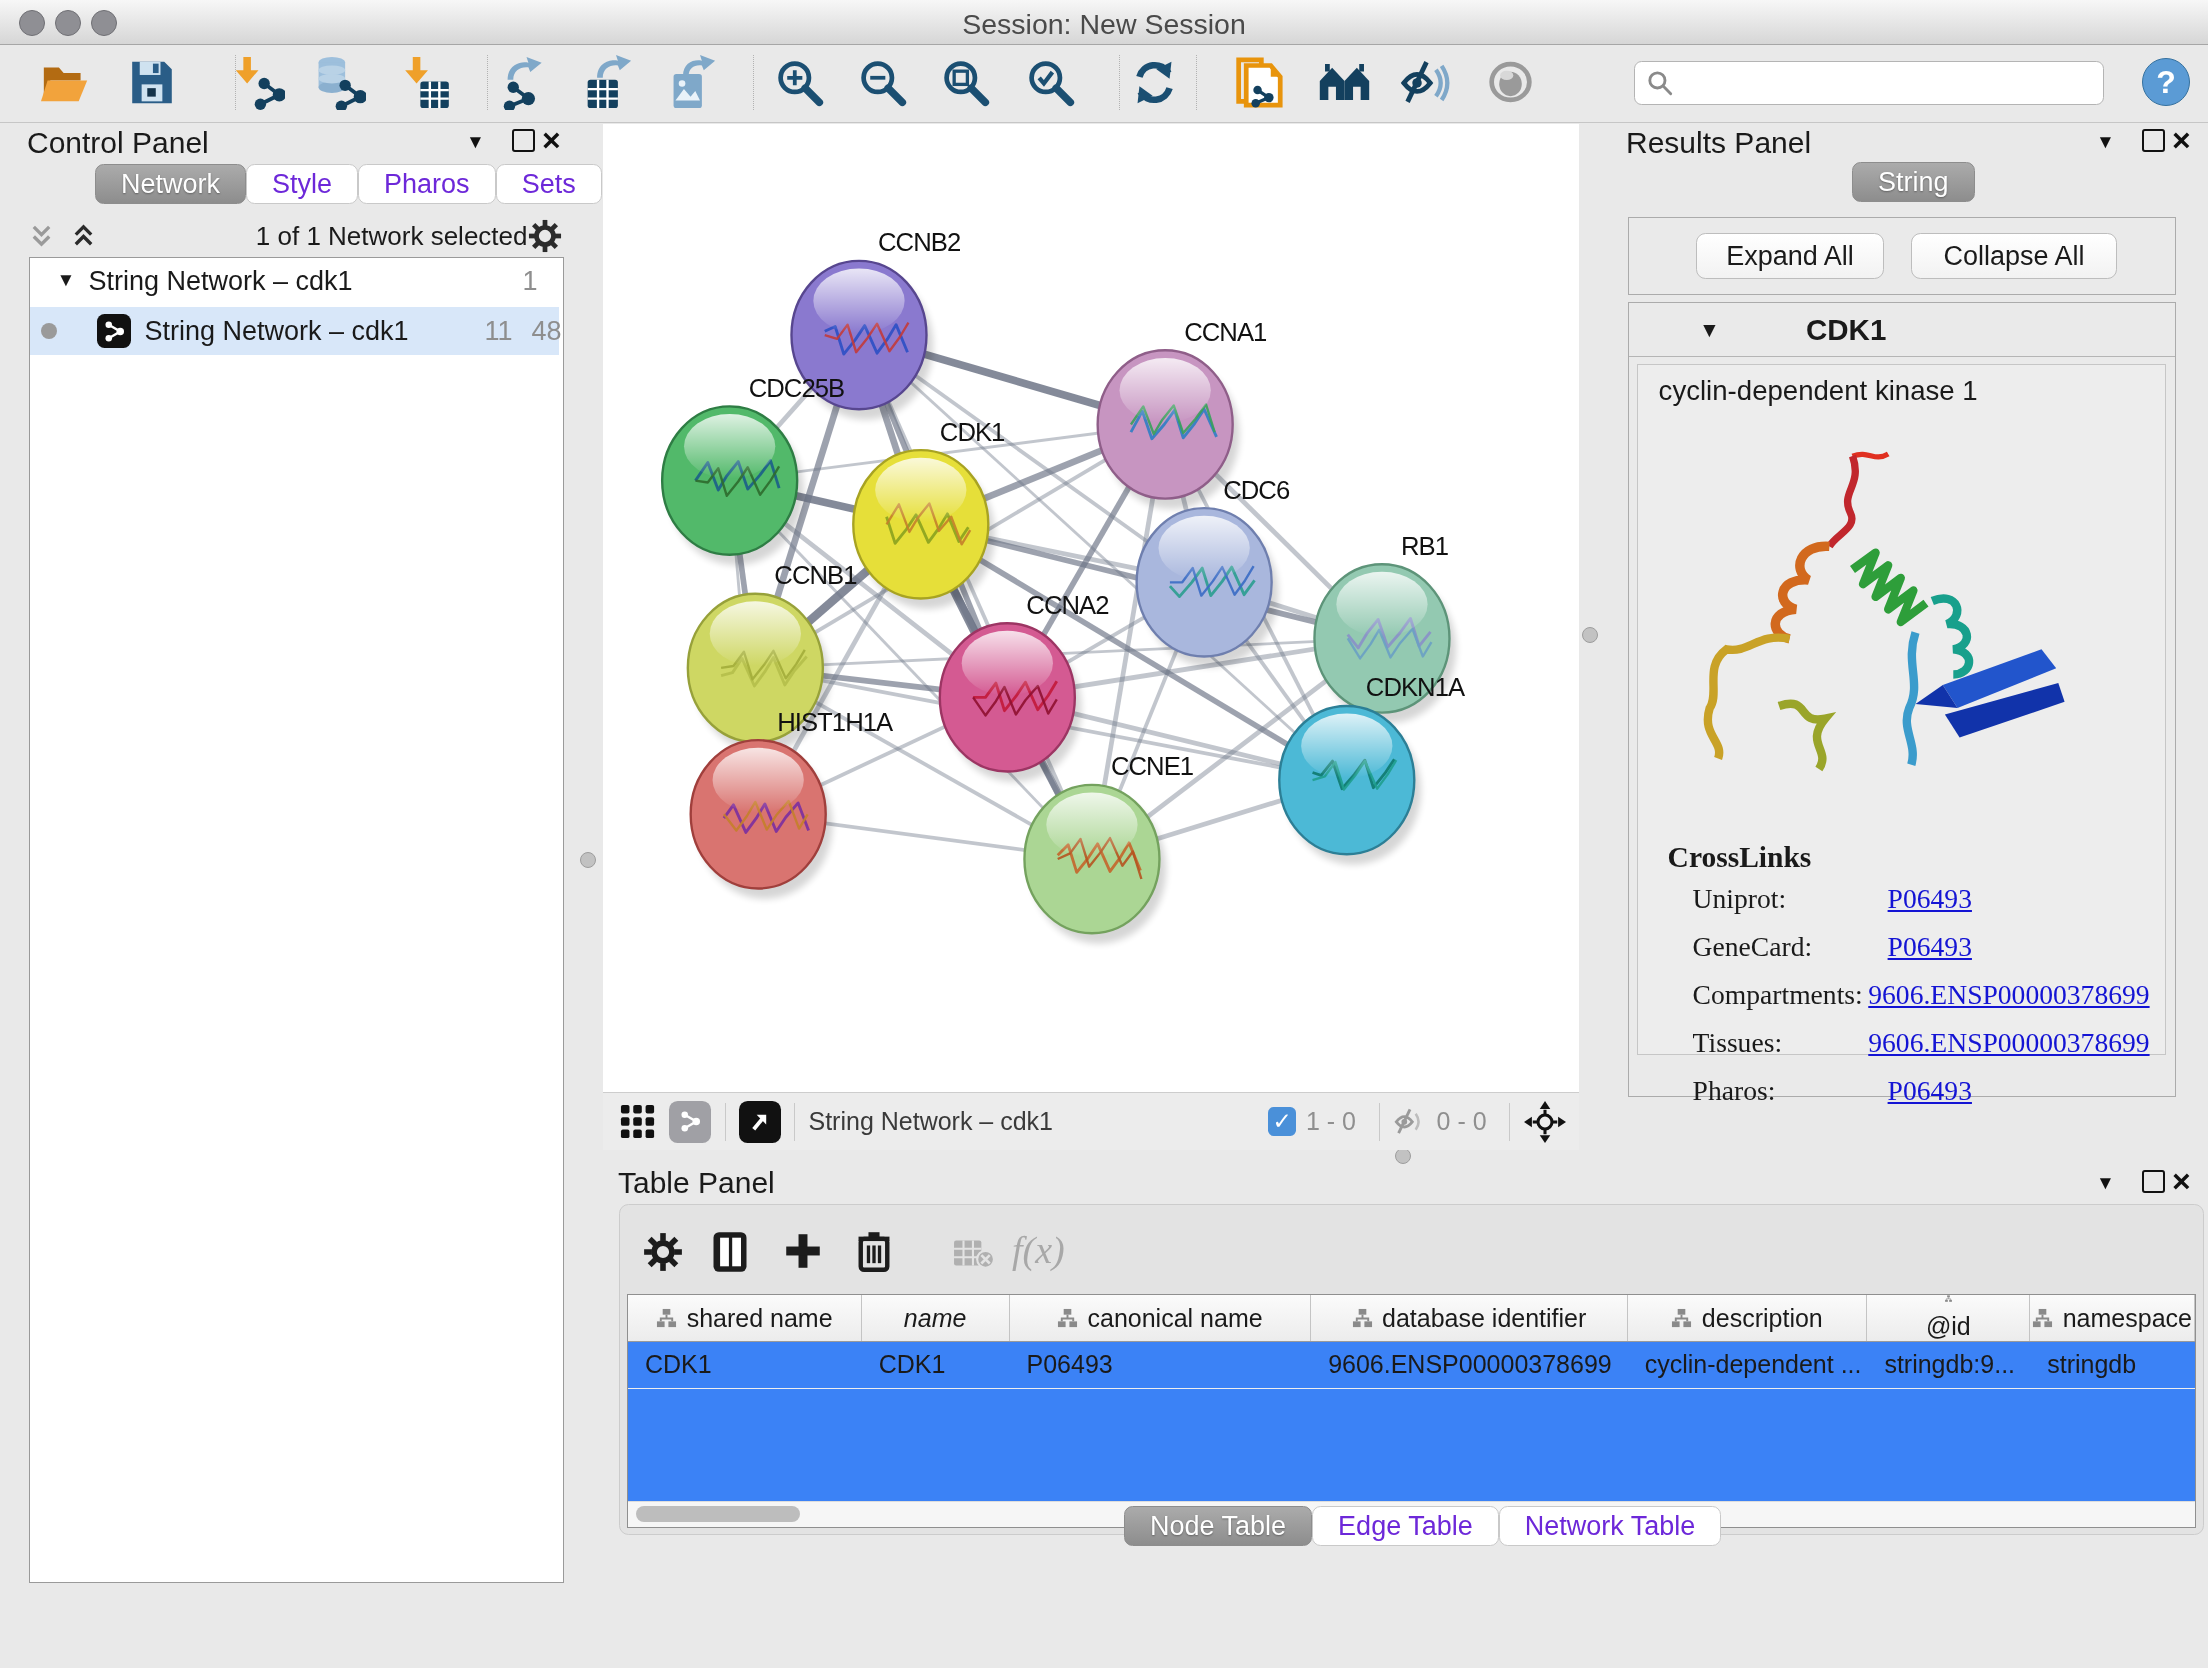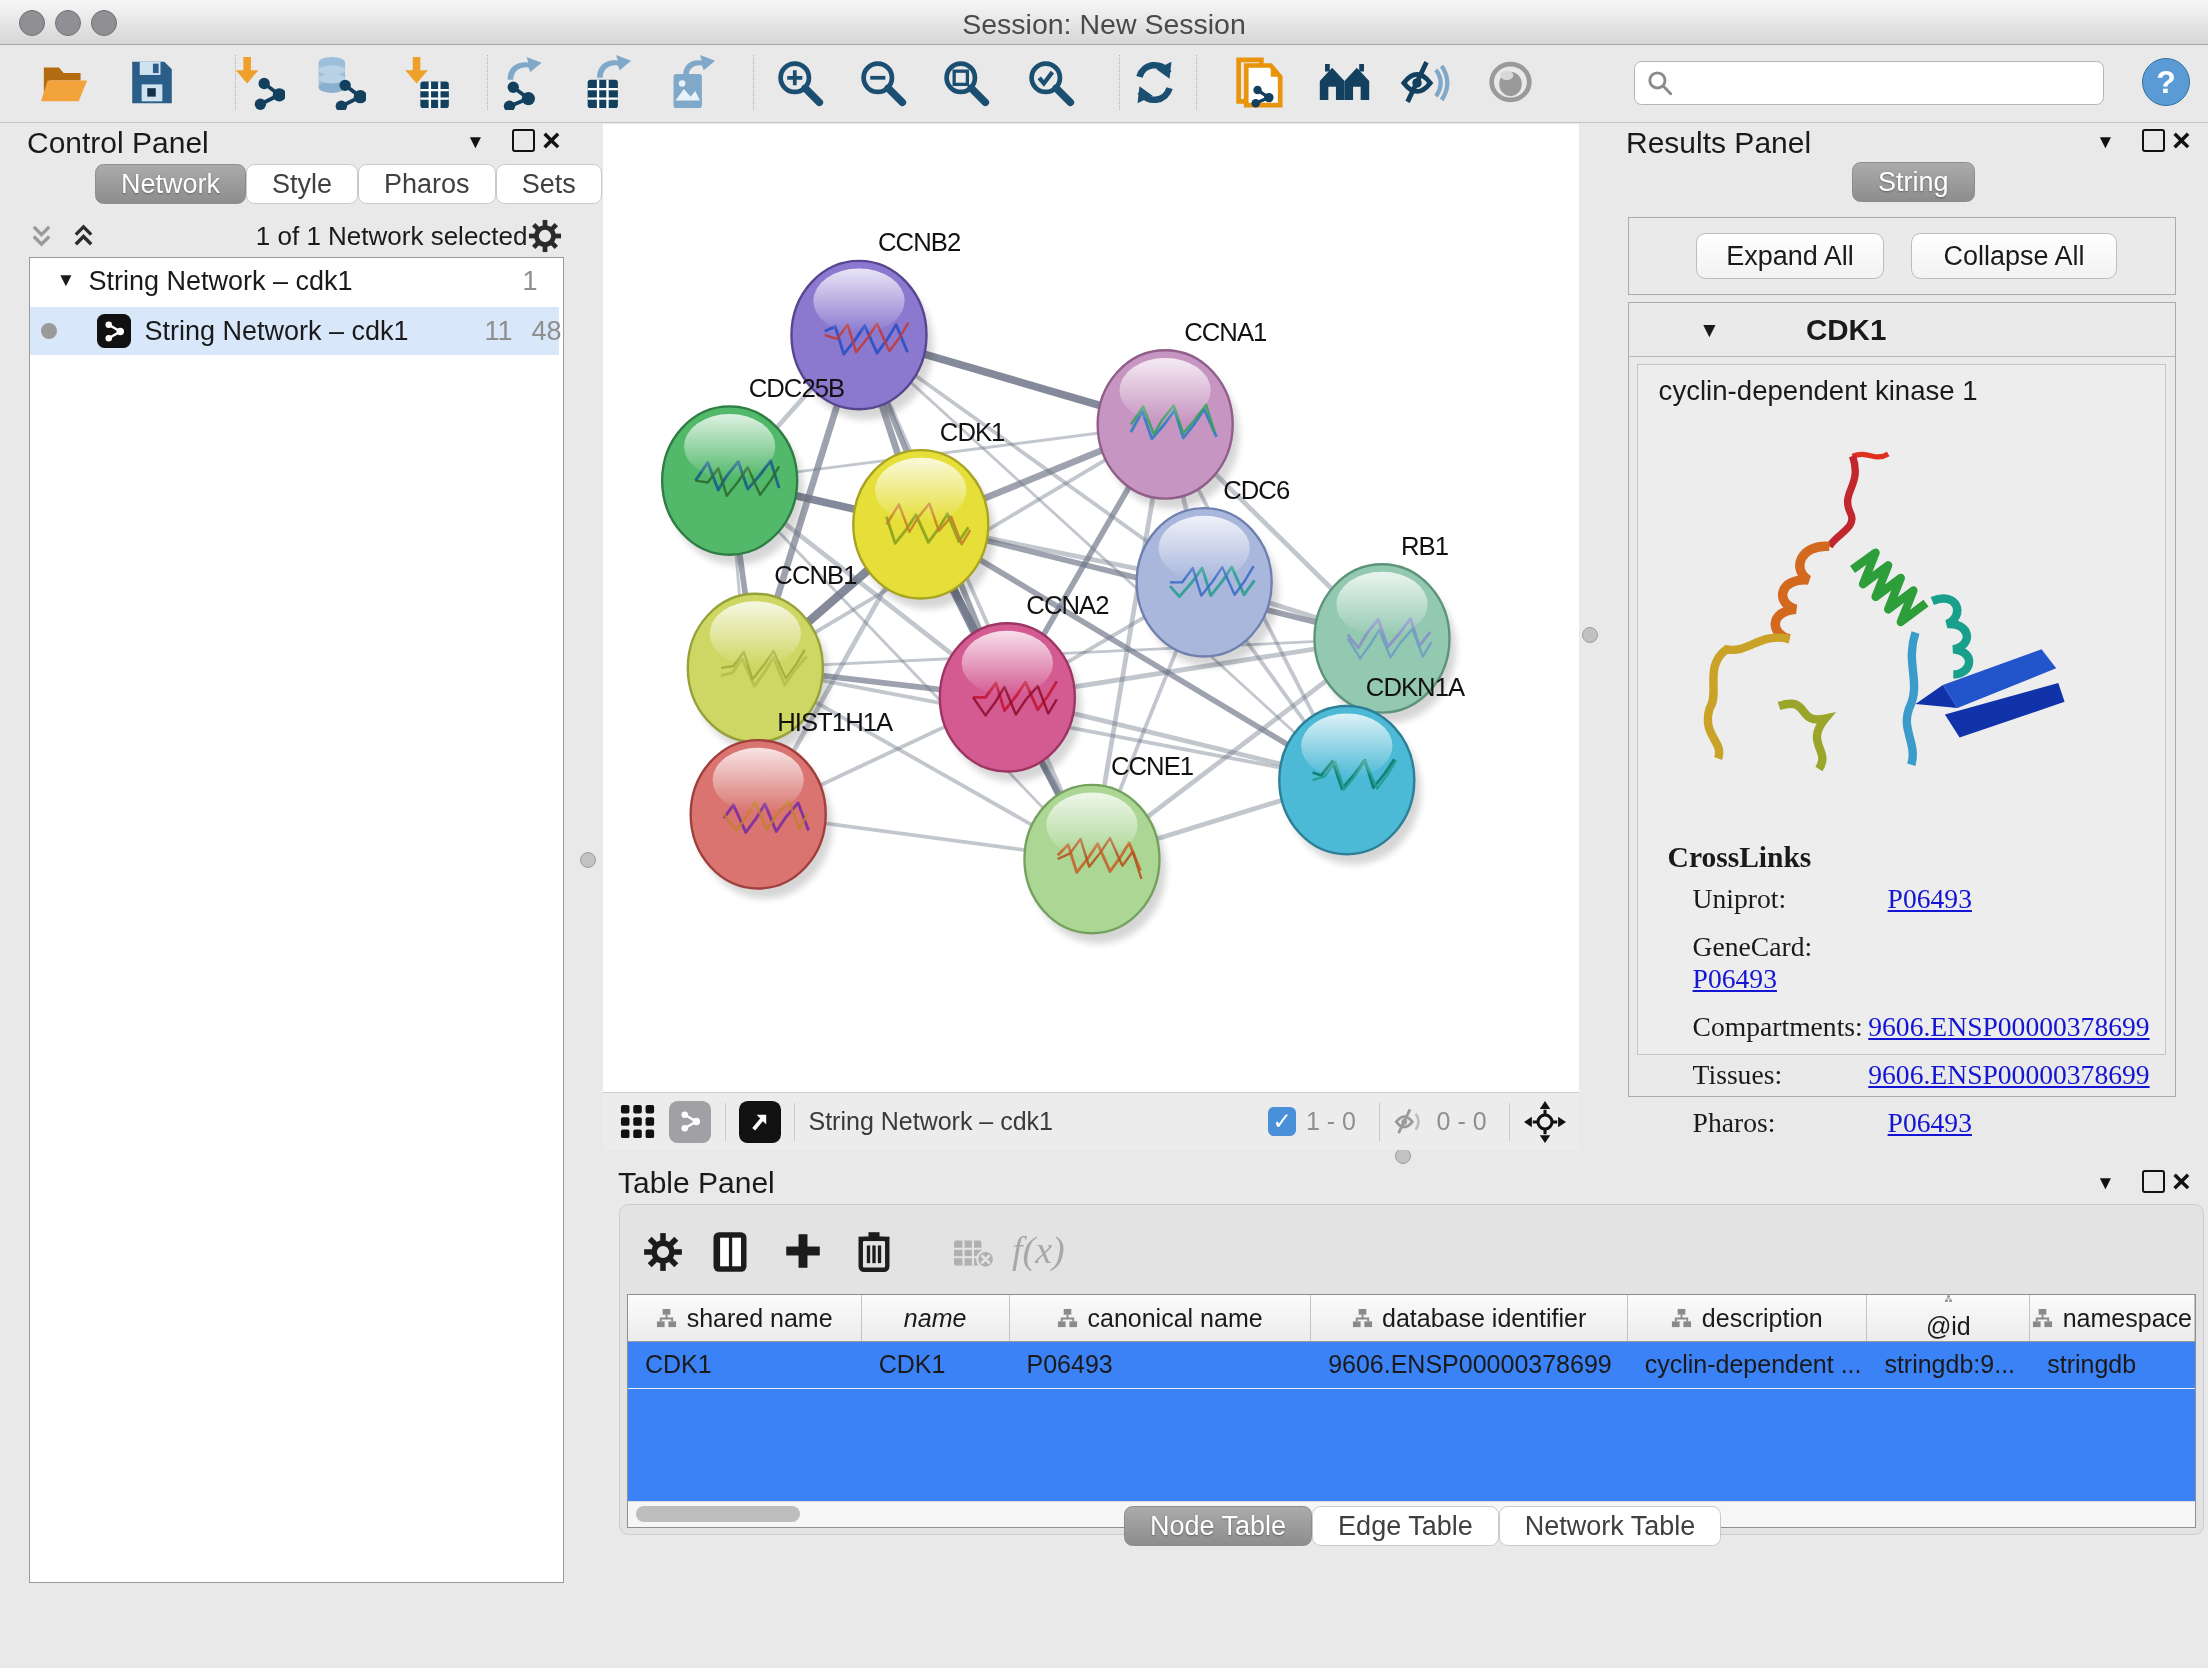--- a/index.html
+++ b/index.html
@@ -25,21 +25,21 @@
   .helpbtn{position:absolute;left:2142px;top:13.3px;width:46px;height:46px;border-radius:50%;
            background:#5b9bd5;border:1.9px solid #35719f;color:#fff;font-size:32px;font-weight:bold;
            display:flex;align-items:center;justify-content:center;}
   
   .panel-title{font-size:30px;color:#1a1a1a;}
   .pctl{position:absolute;top:0;font-weight:bold;color:#111;}
   .pctl.tri{font-size:19px;}
   .pctl.sq{width:19px;height:19px;border:2.9px solid #111;border-radius:2.9px;}
   .pctl.x{font-size:32px;line-height:23px;}
   .tab{height:38px;padding:0 25px;display:flex;align-items:center;justify-content:center;
-       font-size:27px;background:#fff;border:1px solid #c9c9c9;border-radius:8.6px;color:#404040;}
+       font-size:27px;background:#fff;border:1px solid #c9c9c9;border-radius:8.6px;color:#6d28d9;}
   .tab.sel{background:linear-gradient(#ababab,#8d8d8d);color:#fff;border-color:#8d8d8d;
            text-shadow:0 1px 1.9px rgba(0,0,0,.35);}
   
   .cp-tabs{position:absolute;left:95px;top:164px;display:flex;}
   .cp-sub{position:absolute;left:28.5px;top:217px;width:533px;height:38px;display:flex;
           align-items:center;}
   .cp-list{position:absolute;left:28.5px;top:257px;width:533px;height:1324px;background:#fff;
            border:1.9px solid #9a9a9a;}
   .row-col{position:absolute;left:0;top:5.7px;width:529px;height:42px;font-size:27px;}
   .row-net{position:absolute;left:0;top:49px;width:529px;height:48px;background:#d8e7f9;
@@ -568,21 +568,21 @@
           <path d="M238 258 L346 228 L352 246 L252 280 Z" fill="#1133aa"></path>
           <path d="M236 230 L210 248 L250 252 Z" fill="#1133aa"></path>
         </svg>
 
         <div class="serif" style="position:absolute;left:30px;top:476px;font-size:29.5px;font-weight:bold">CrossLinks</div>
         <div id="xlinks" style="position:absolute;left:55px;top:518px;width:457px">
             <div style="display: flex; font-size: 27.6px; margin-bottom: 16px;">
               <span class="serif" style="width: 195px;">Uniprot:</span>
               <a class="serif xlink" href="#">P06493</a>
             </div>
-            <div style="display: flex; font-size: 27.6px; margin-bottom: 16px; flex-direction: column;">
+            <div style="display: flex; font-size: 27.6px; margin-bottom: 16px;">
               <span class="serif" style="width: 195px;">GeneCard:</span>
               <a class="serif xlink" href="#">P06493</a>
             </div>
             <div style="display: flex; font-size: 27.6px; margin-bottom: 16px;">
               <span class="serif" style="width: 195px;">Compartments:</span>
               <a class="serif xlink" href="#">9606.ENSP00000378699</a>
             </div>
             <div style="display: flex; font-size: 27.6px; margin-bottom: 16px;">
               <span class="serif" style="width: 195px;">Tissues:</span>
               <a class="serif xlink" href="#">9606.ENSP00000378699</a>

